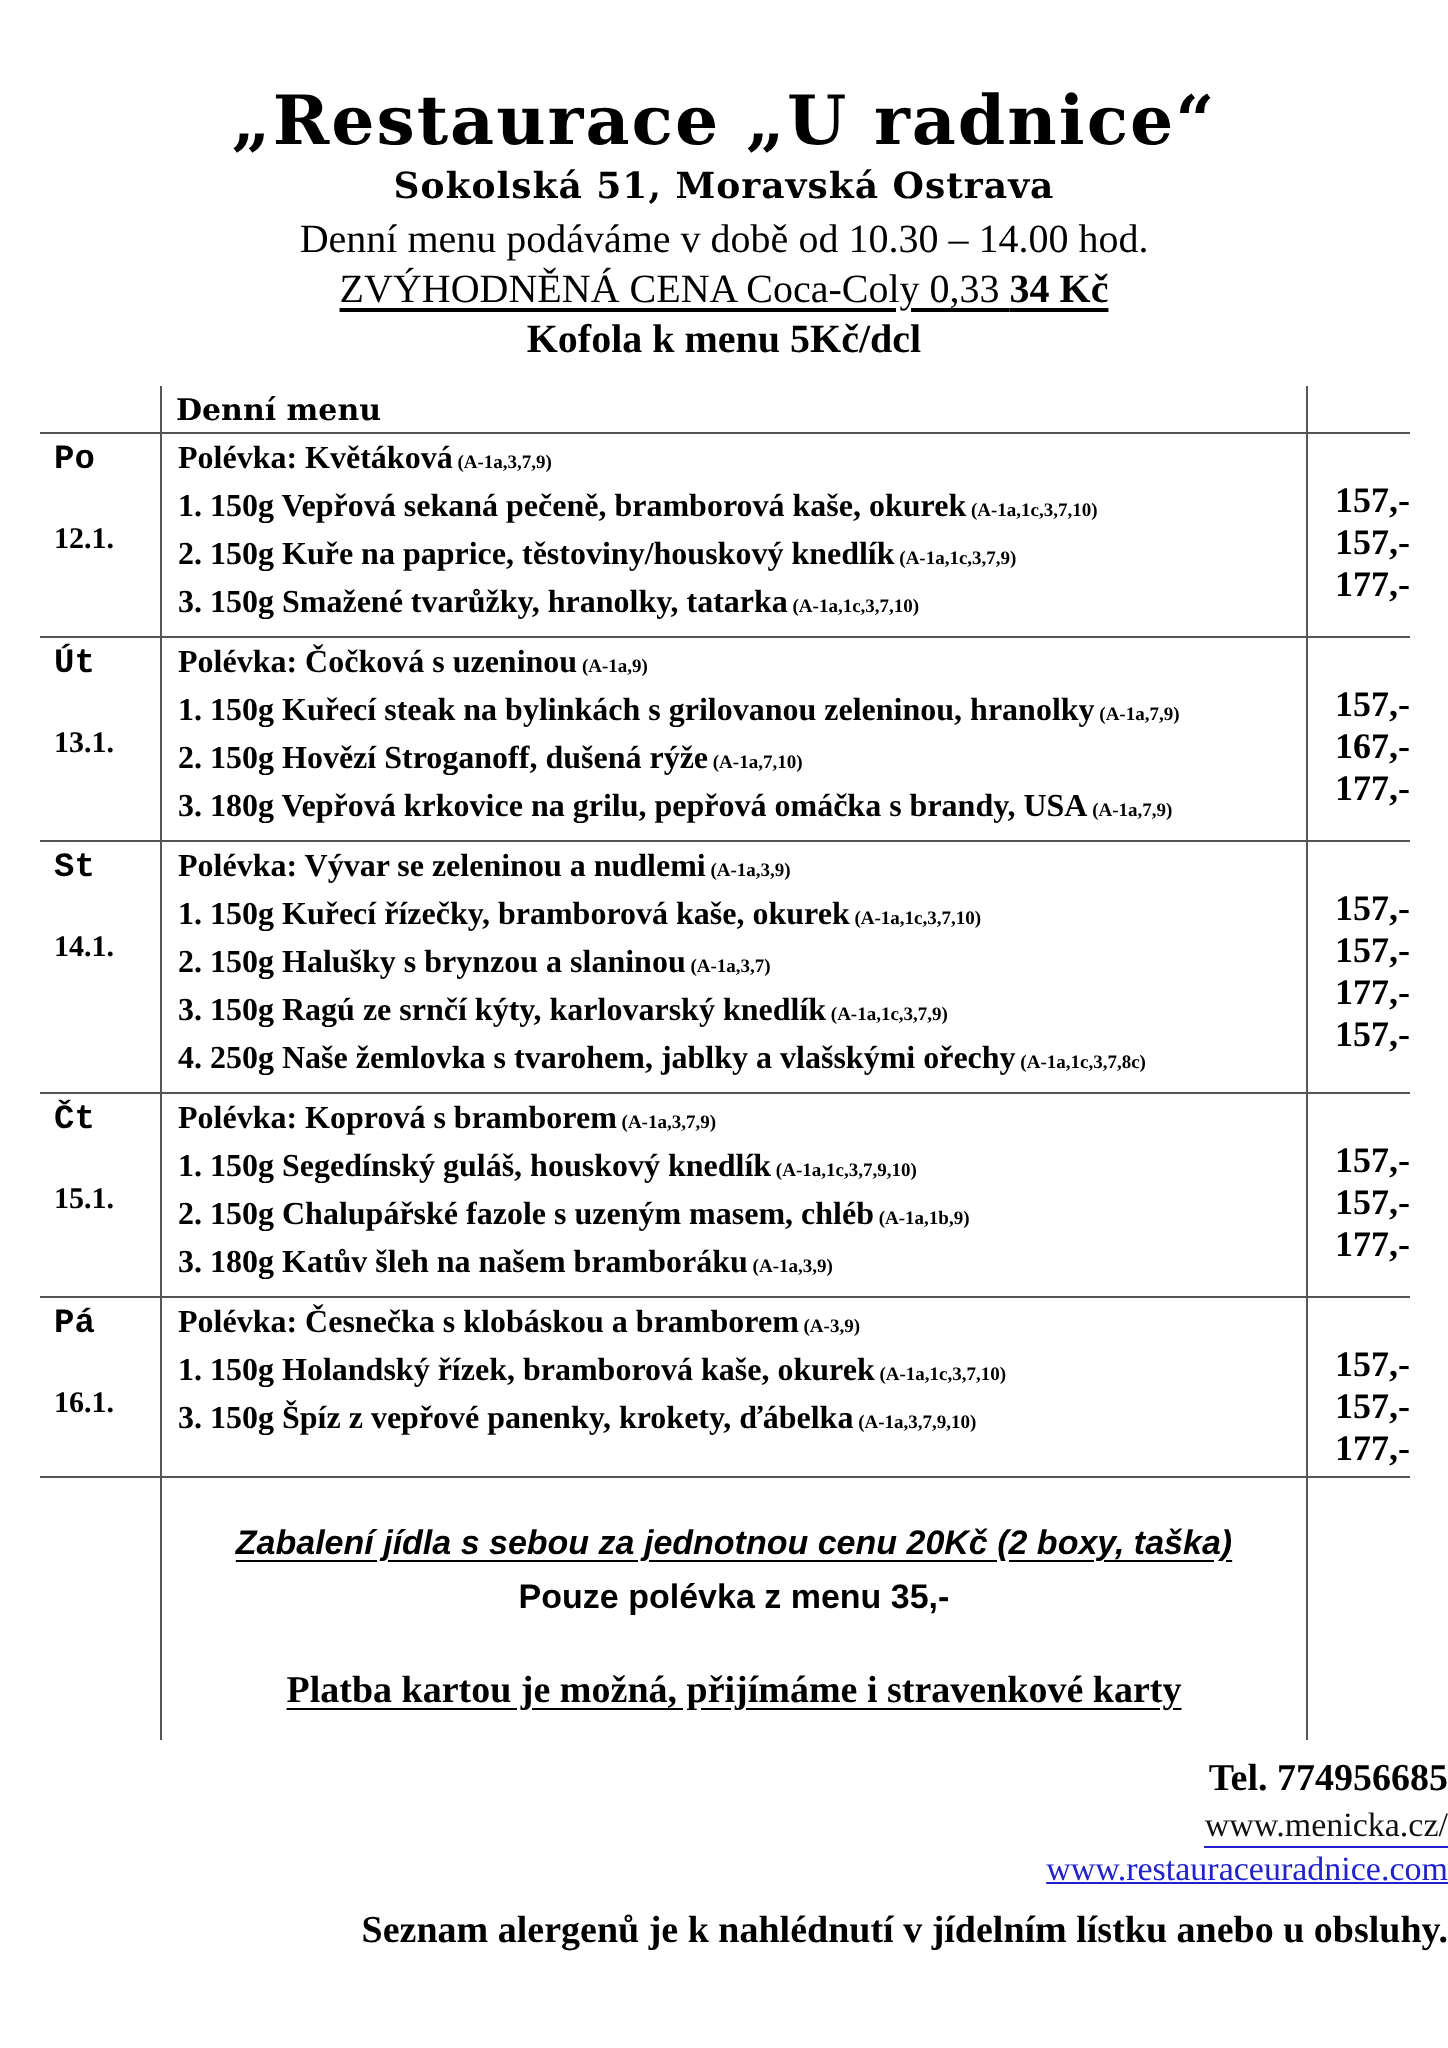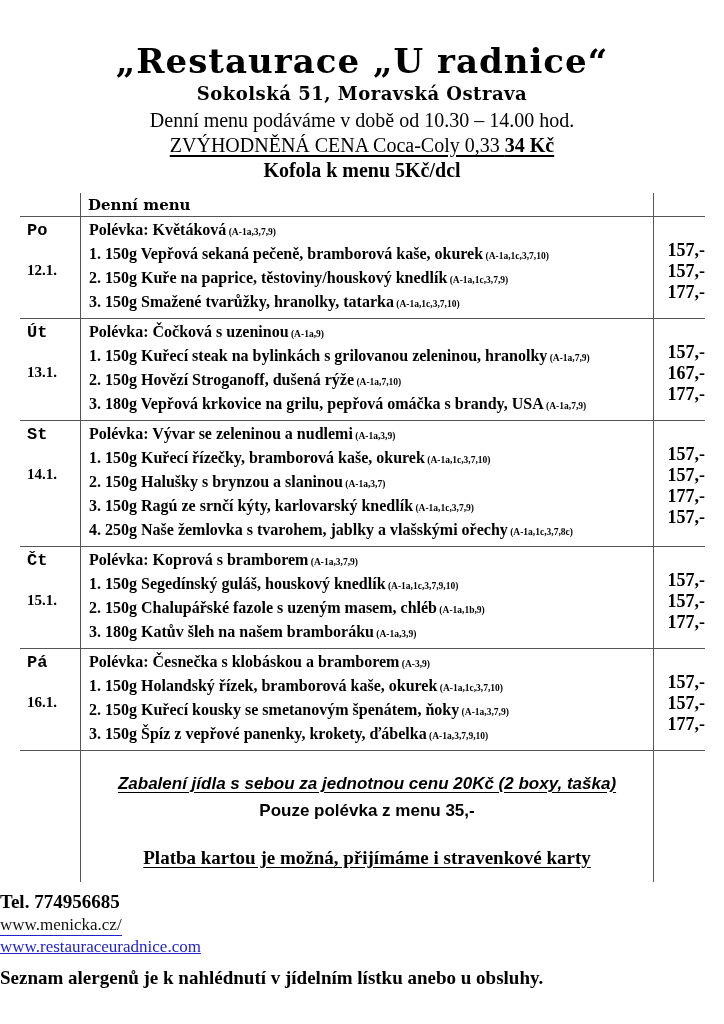--- a/index.html
+++ b/index.html
@@ -82,21 +82,21 @@
   .note-souponly{
     font-family:"Liberation Sans", sans-serif;
     font-weight:bold;font-size:17px;line-height:22px;margin-top:5px;
   }
   .note-card{
     font-size:19px;font-weight:bold;line-height:24px;margin-top:24px;
     text-decoration:underline;text-underline-offset:3px;
   }
 
   
-  footer{text-align:left;margin-top:8px;}
+  footer{text-align:right;margin-top:8px;}
   .tel{font-size:19px;font-weight:bold;line-height:24px;}
   .weblink{display:inline-block;font-size:17px;line-height:21px;cursor:pointer;}
   .weblink.blue{color:#2222cc;text-decoration:underline;}
   .weblink.dark{color:#111;text-decoration:none;border-bottom:1px solid #2222cc;}
   .allergen-note{font-size:19px;font-weight:bold;line-height:24px;margin-top:9px;}
 </style>
 </head>
 <body>
 
 <div class="page">
@@ -192,21 +192,20 @@
           </div>
         </div>
         <div class="day-section">
           <div class="day-cell">
             <div class="day-abbr fraktur">Pá</div>
             <div class="day-date">16.1.</div>
           </div>
           <div class="menu-cell">
             <div class="m-line"><span class="item-text">Polévka: Česnečka s klobáskou a bramborem</span><span class="alg"> (A-3,9)</span></div>
             <div class="m-line"><span class="item-text">1. 150g Holandský řízek, bramborová kaše, okurek</span><span class="alg"> (A-1a,1c,3,7,10)</span></div>
-            <div class="m-line"><span class="item-text">2. 150g Kuřecí kousky se smetanovým špenátem, ňoky</span><span class="alg"> (A-1a,3,7,9)</span></div>
             <div class="m-line"><span class="item-text">3. 150g Špíz z vepřové panenky, krokety, ďábelka</span><span class="alg"> (A-1a,3,7,9,10)</span></div>
           </div>
           <div class="price-cell">
             <div class="price-line"></div>
             <div class="price-line">157,-</div>
             <div class="price-line">157,-</div>
             <div class="price-line">177,-</div>
           </div>
         </div>
       </div>

